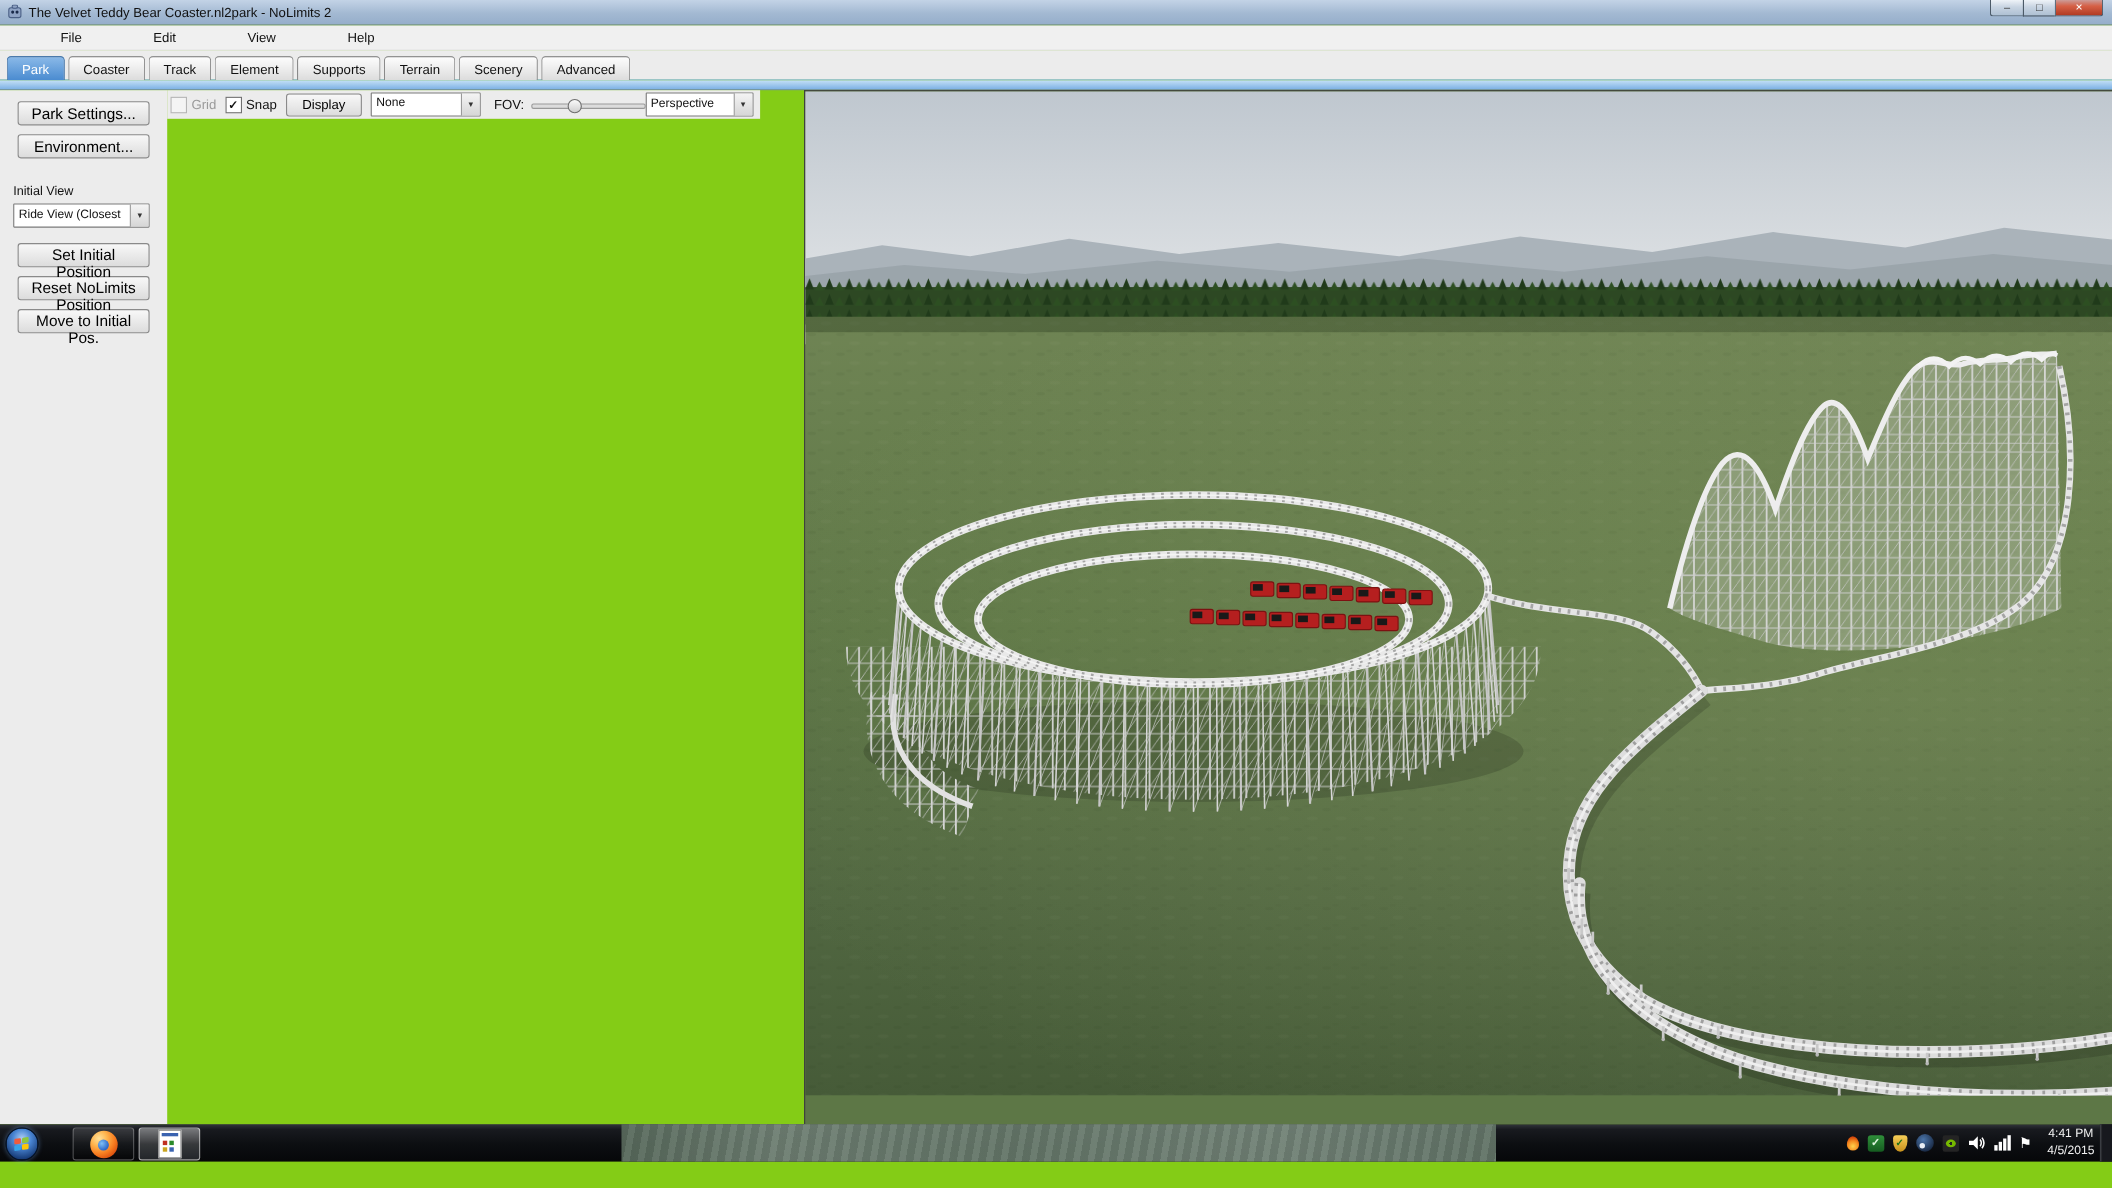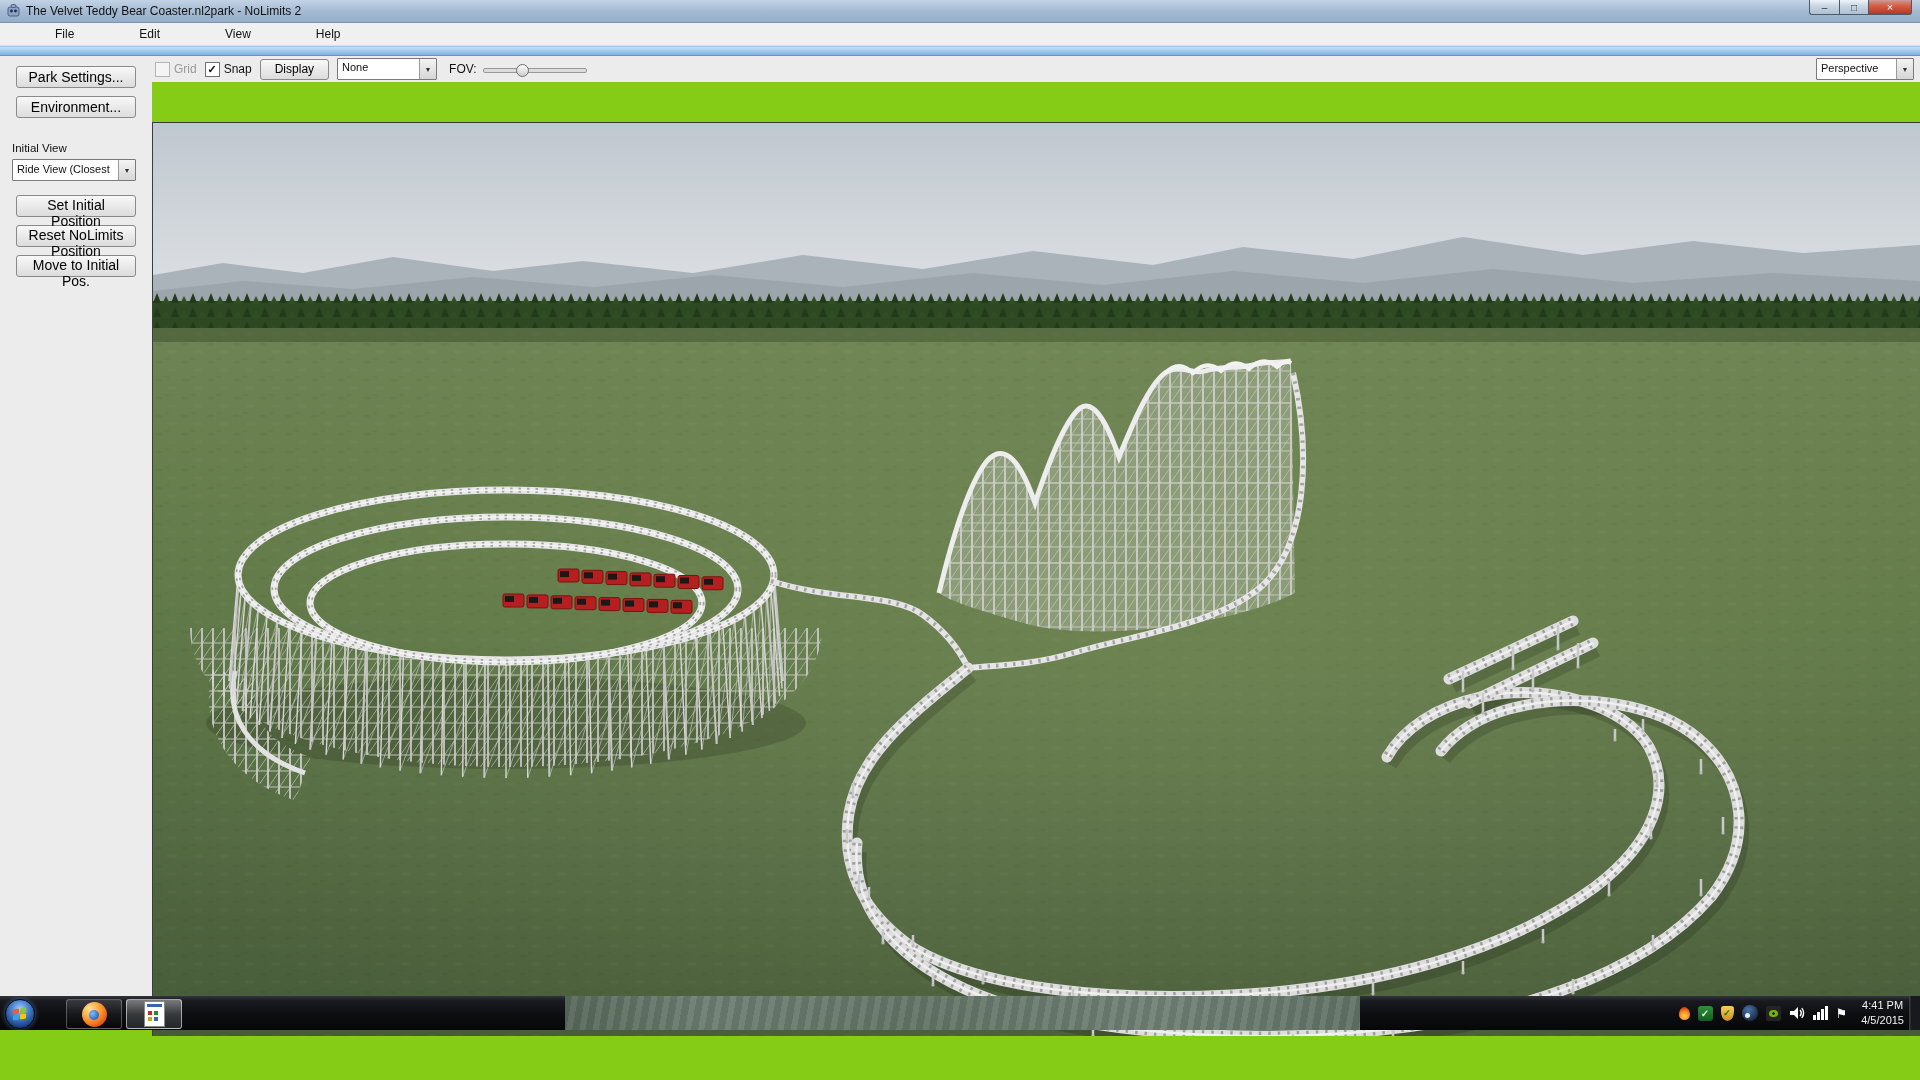--- a/index.html
+++ b/index.html
@@ -41,21 +41,21 @@
           background:linear-gradient(#f8f8f8,#dcdcdc);border:1px solid #8a8a8a;
           border-radius:3px;font-size:14px;font-family:inherit;}
   .sb-label{font-size:11.5px;margin:24px 0 5px 12px;}
   .combo{display:flex;height:20px;border:1px solid #7a7a7a;background:#fff;
          border-radius:1px;}
   .sb-combo{width:122px;margin:0 auto 14px 12px;}
   .combo-text{flex:1;font-size:11px;padding:3px 0 0 4px;white-space:nowrap;overflow:hidden;}
   .combo-btn{width:16px;background:linear-gradient(#f4f4f4,#d6d6d6);
              border-left:1px solid #9a9a9a;display:flex;align-items:center;
              justify-content:center;font-size:7px;color:#333;flex:none;}
-  .rightcol{flex:1;display:flex;flex-direction:column;min-width:0;gap:40px;}
+  .rightcol{flex:1;display:flex;flex-direction:row;min-width:0;gap:40px;}
   
   .toolbar{height:26px;display:flex;align-items:center;background:#ececec;
            padding:0 6px 0 3px;font-size:12px;flex:none;}
   .cb{width:13px;height:13px;background:#fff;border:1px solid #707070;
       display:inline-flex;align-items:center;justify-content:center;
       font-size:11px;font-weight:bold;margin-right:4px;flex:none;}
   .cb.disabled{background:#f4f4f4;border-color:#b5b5b5;}
   .lbl-disabled{color:#9a9a9a;}
   .tb-btn{height:21px;padding:0 14px;margin-left:8px;font-size:12px;font-family:inherit;
           background:linear-gradient(#f8f8f8,#dcdcdc);border:1px solid #8a8a8a;
@@ -157,20 +157,30 @@
     </div>
   </div>
 
   <div class="menubar">
     <span class="menuitem">File</span>
     <span class="menuitem">Edit</span>
     <span class="menuitem">View</span>
     <span class="menuitem">Help</span>
   </div>
 
+  <div class="tabbar">
+    <span class="tab active">Park</span>
+    <span class="tab">Coaster</span>
+    <span class="tab">Track</span>
+    <span class="tab">Element</span>
+    <span class="tab">Supports</span>
+    <span class="tab">Terrain</span>
+    <span class="tab">Scenery</span>
+    <span class="tab">Advanced</span>
+  </div>
   <div class="tabstrip"></div>
 
   <div class="workarea">
 
     <div class="sidebar">
       <button class="sb-btn">Park Settings...</button>
       <button class="sb-btn">Environment...</button>
       <div class="sb-label">Initial View</div>
       <div class="combo sb-combo">
         <span class="combo-text">Ride View (Closest</span>

